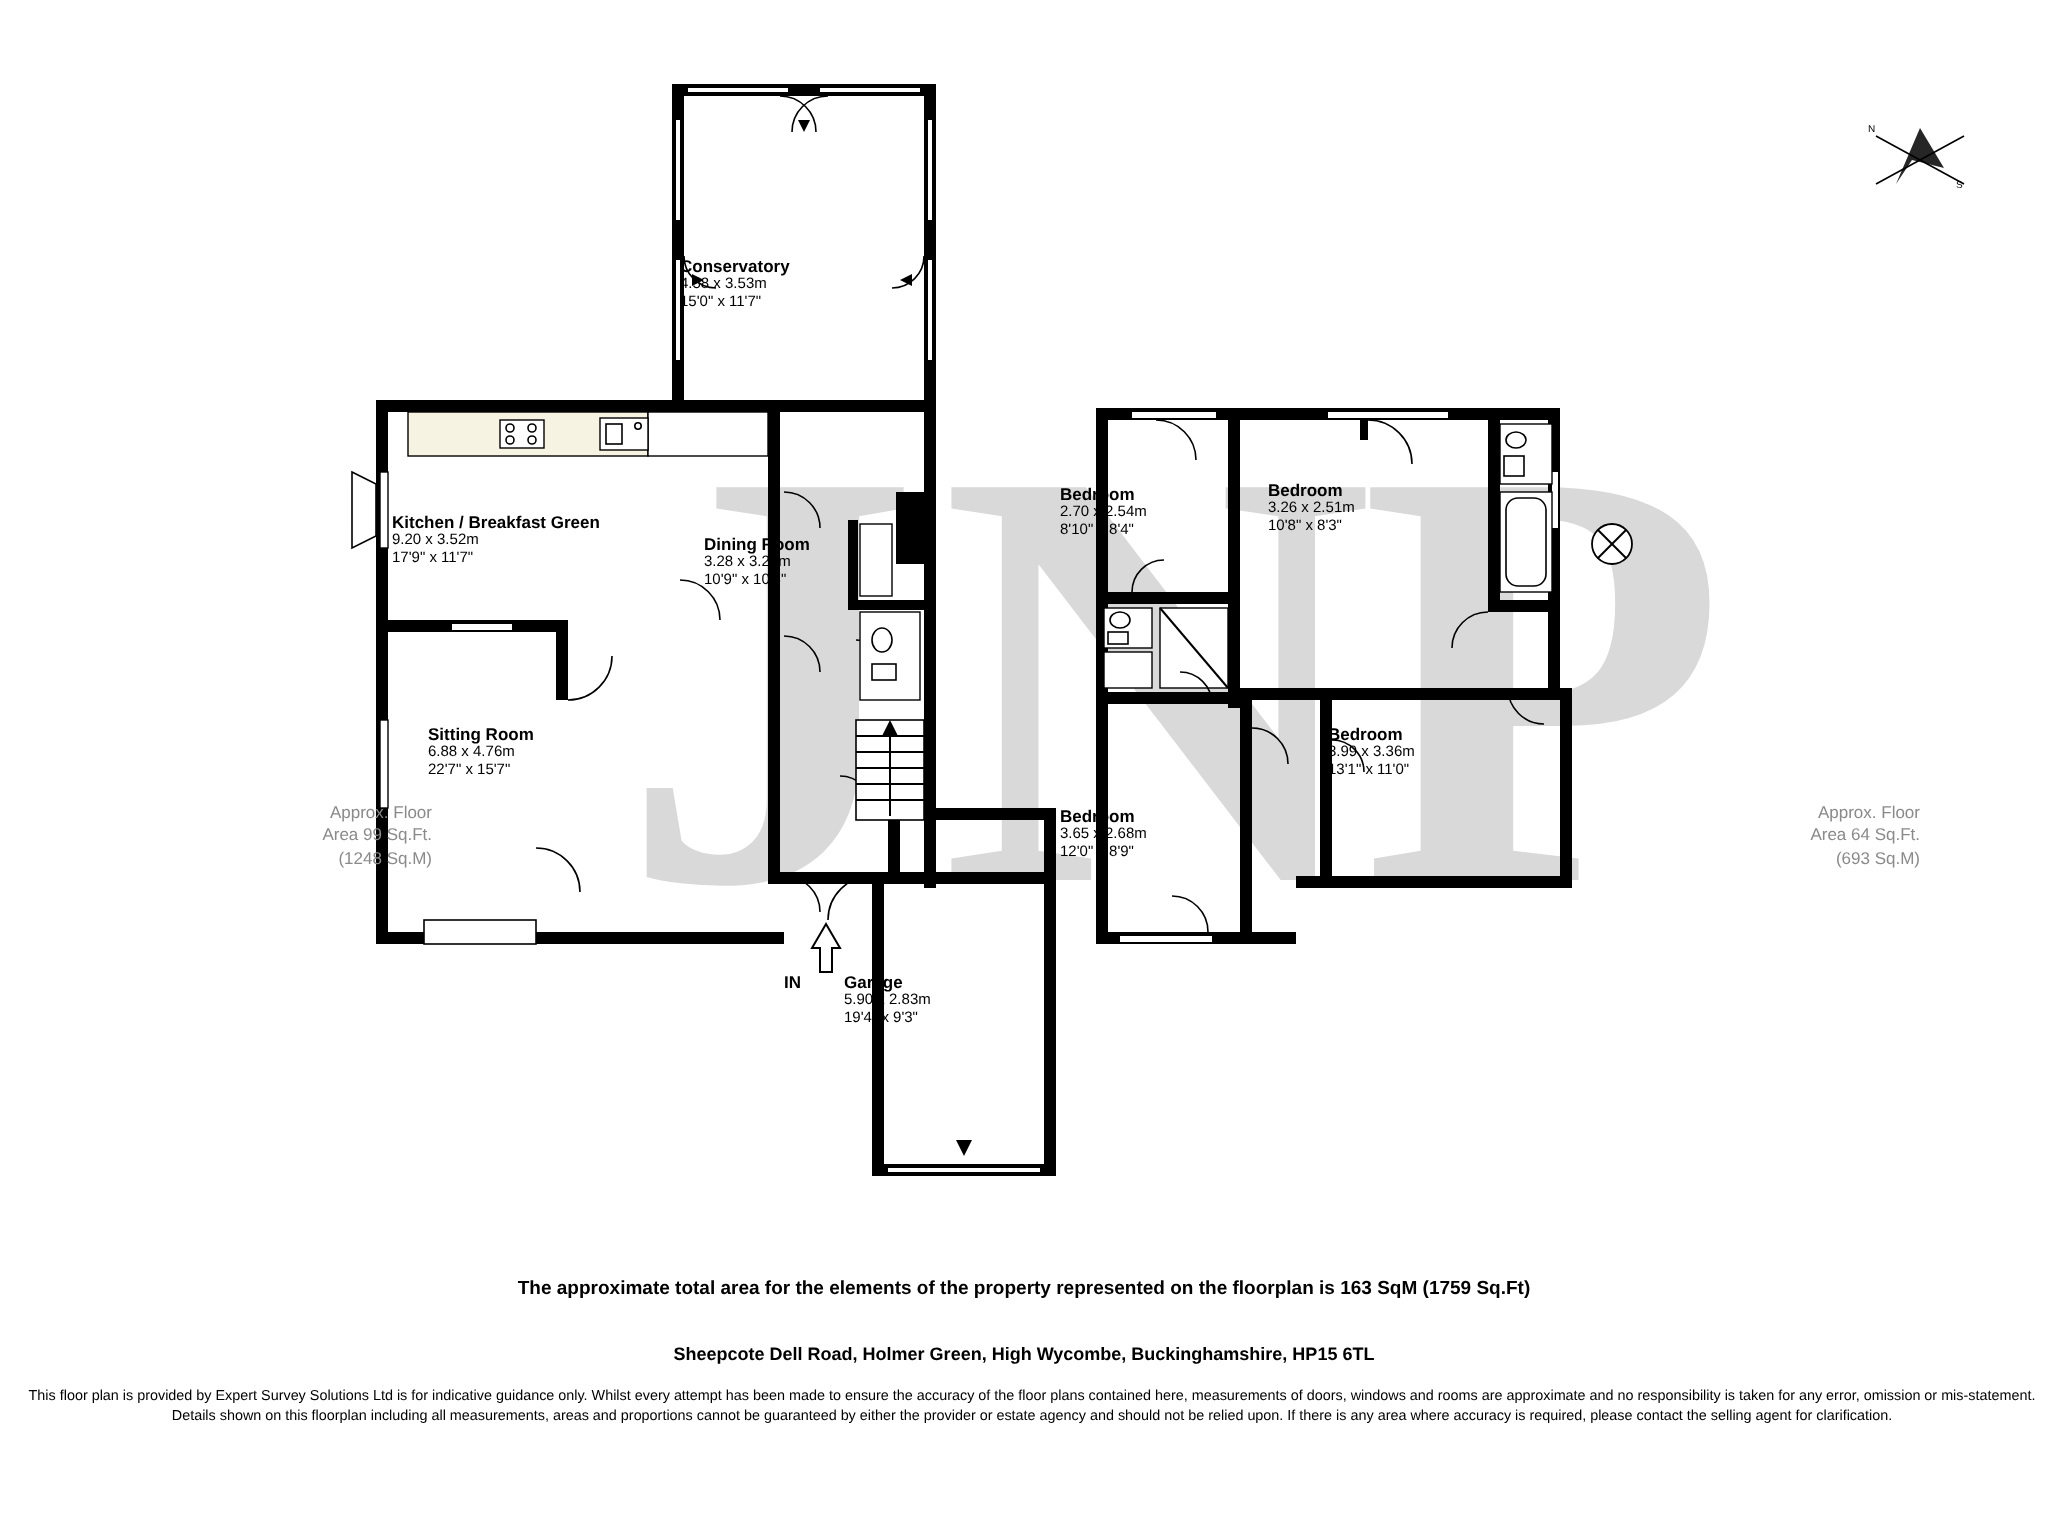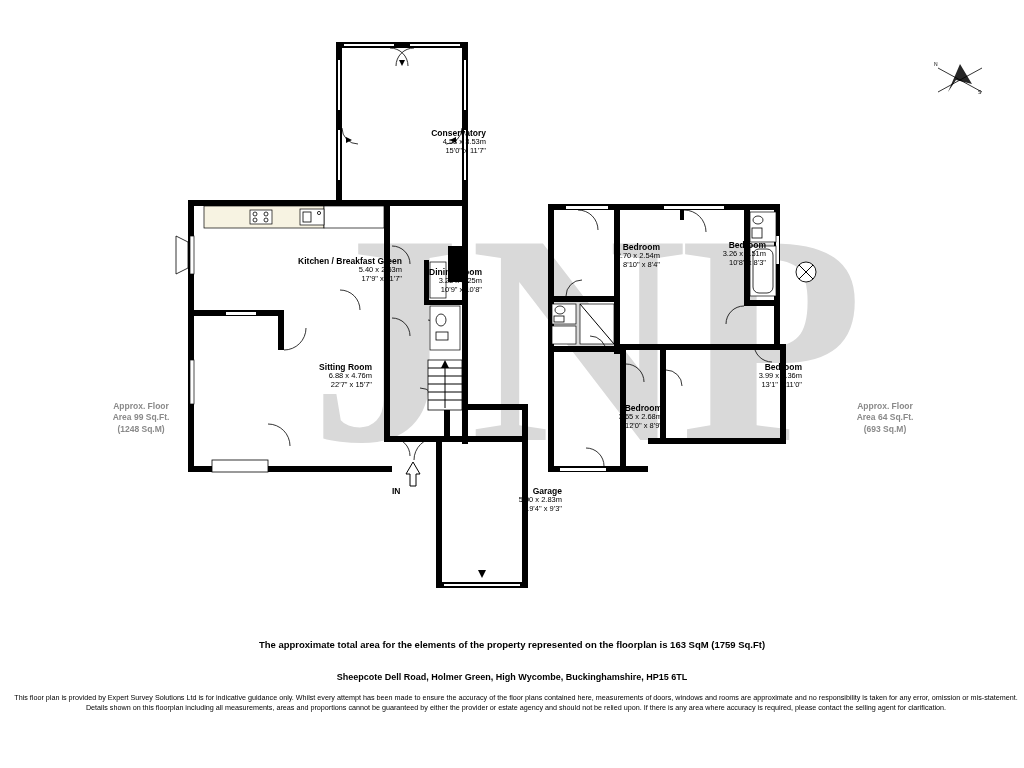--- a/index.html
+++ b/index.html
@@ -16,39 +16,38 @@
     overflow: hidden;
   }
   #plan {
     position: absolute;
     left: 0; top: 0;
     width: 1024px;
     height: 768px;
   }
   .txt {
     position: absolute;
-    text-align: right;
+    text-align: left;
     line-height: 1.18;
     white-space: nowrap;
-    padding-left: 20px;
   }
   .room-name {
     font-size: 8.5px;
     font-weight: bold;
   }
   .room-dim {
     font-size: 7.5px;
     font-weight: normal;
   }
   .area-note {
     position: absolute;
     font-size: 8.5px;
-    font-weight: bold;
+    font-weight: normal;
     color: #8a8a8a;
-    text-align: center;
+    text-align: right;
     line-height: 1.35;
     white-space: nowrap;
   }
   .in-label {
     position: absolute;
     font-size: 8.5px;
     font-weight: bold;
     text-align: left;
   }
   .total-line {
@@ -294,21 +293,21 @@
 </svg>
 
 <div class="txt" style="left:340px; top:128px; width:126px;">
   <div class="room-name">Conservatory</div>
   <div class="room-dim">4.58 x 3.53m</div>
   <div class="room-dim">15'0" x 11'7"</div>
 </div>
 
 <div class="txt" style="left:196px; top:256px; width:186px;">
   <div class="room-name">Kitchen / Breakfast Green</div>
-  <div class="room-dim">5.40 x 2.53m</div>
+  <div class="room-dim">9.20 x 3.52m</div>
   <div class="room-dim">17'9" x 11'7"</div>
 </div>
 
 <div class="txt" style="left:352px; top:251px; width:110px;margin-top:16px;">
   <div class="room-name">Dining Room</div>
   <div class="room-dim">3.28 x 3.25m</div>
   <div class="room-dim">10'9" x 10'8"</div>
 </div>
 
 <div class="txt" style="left:214px; top:362px; width:138px;">

